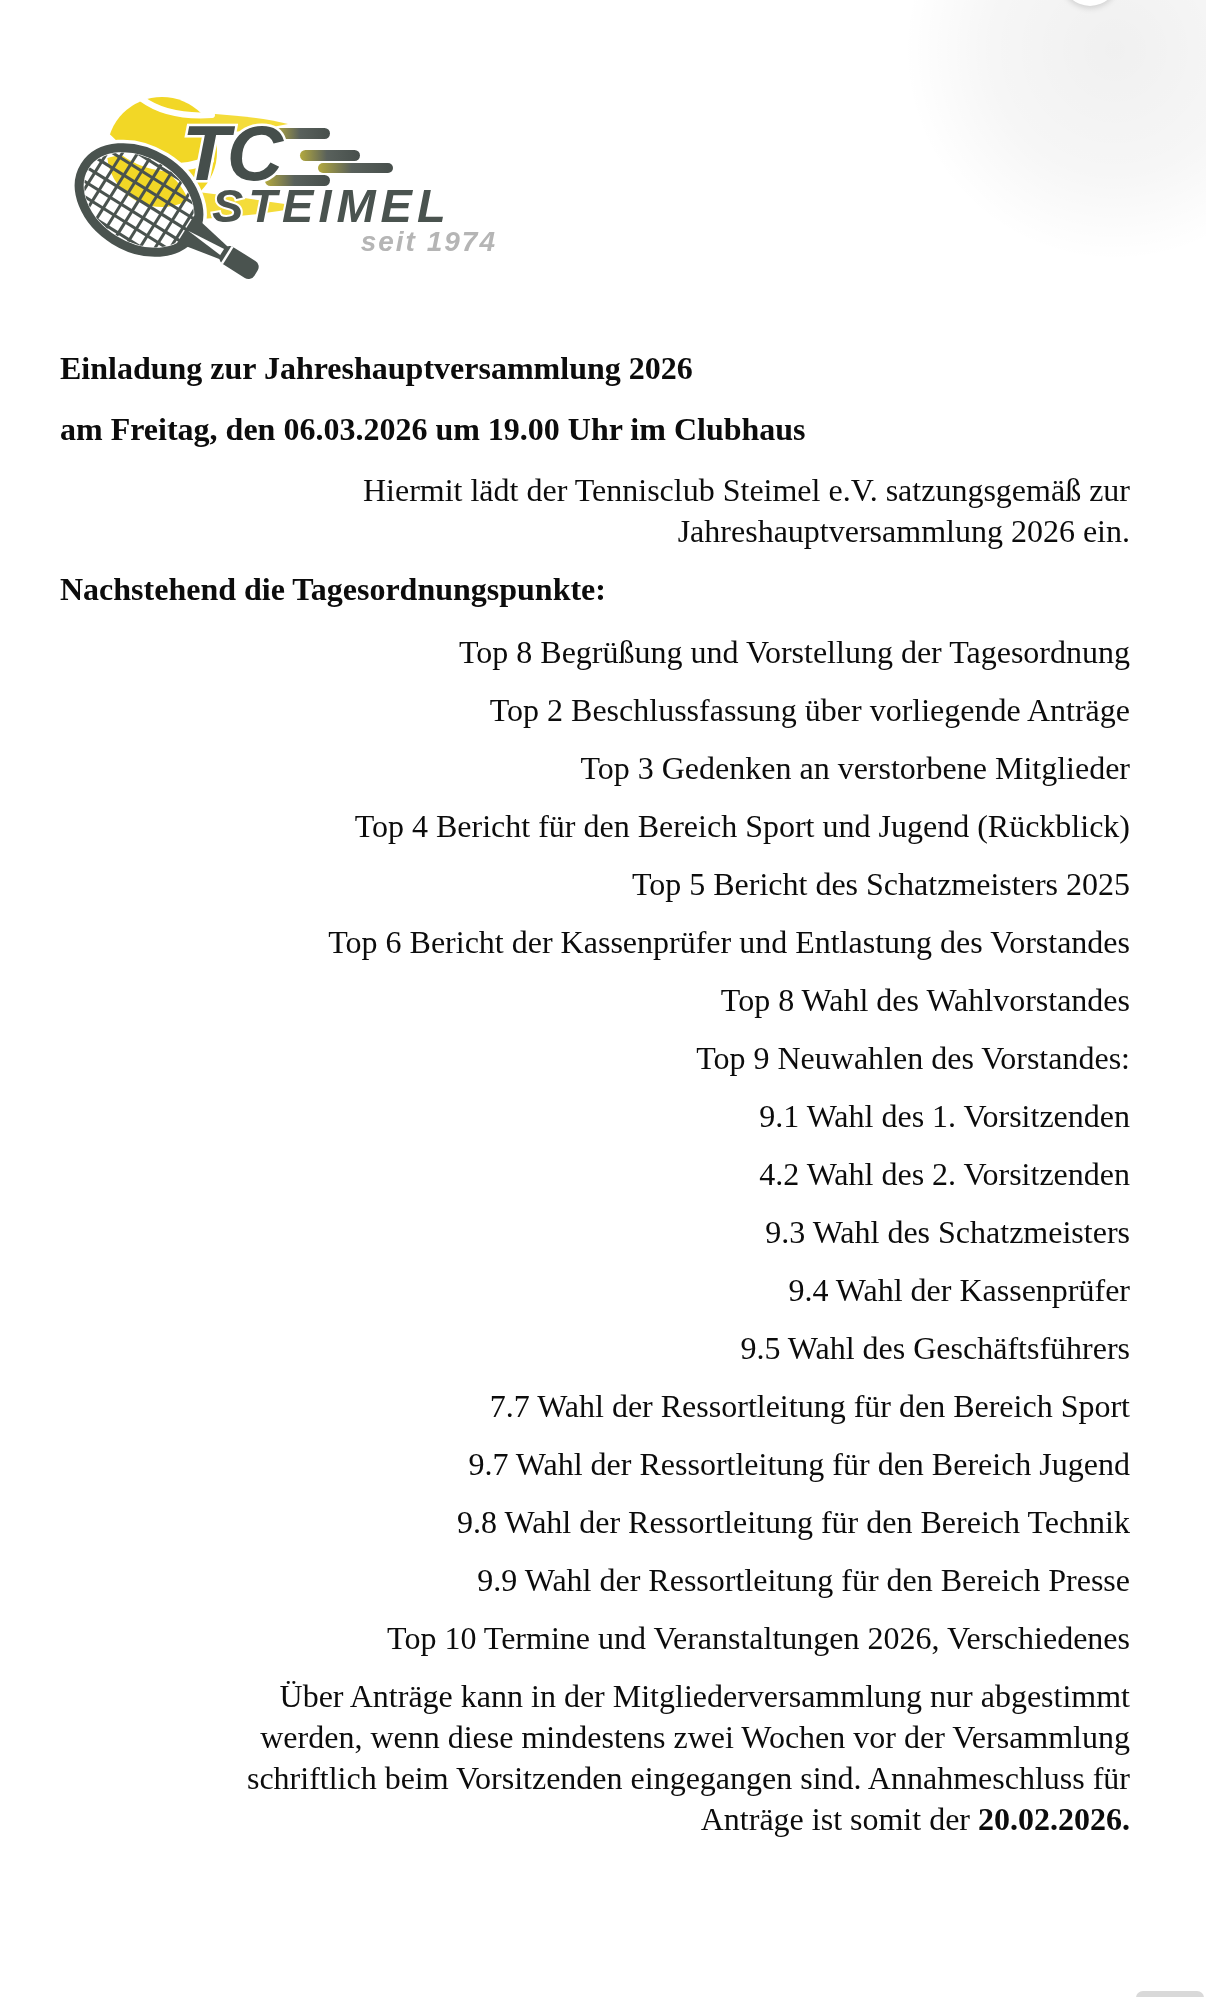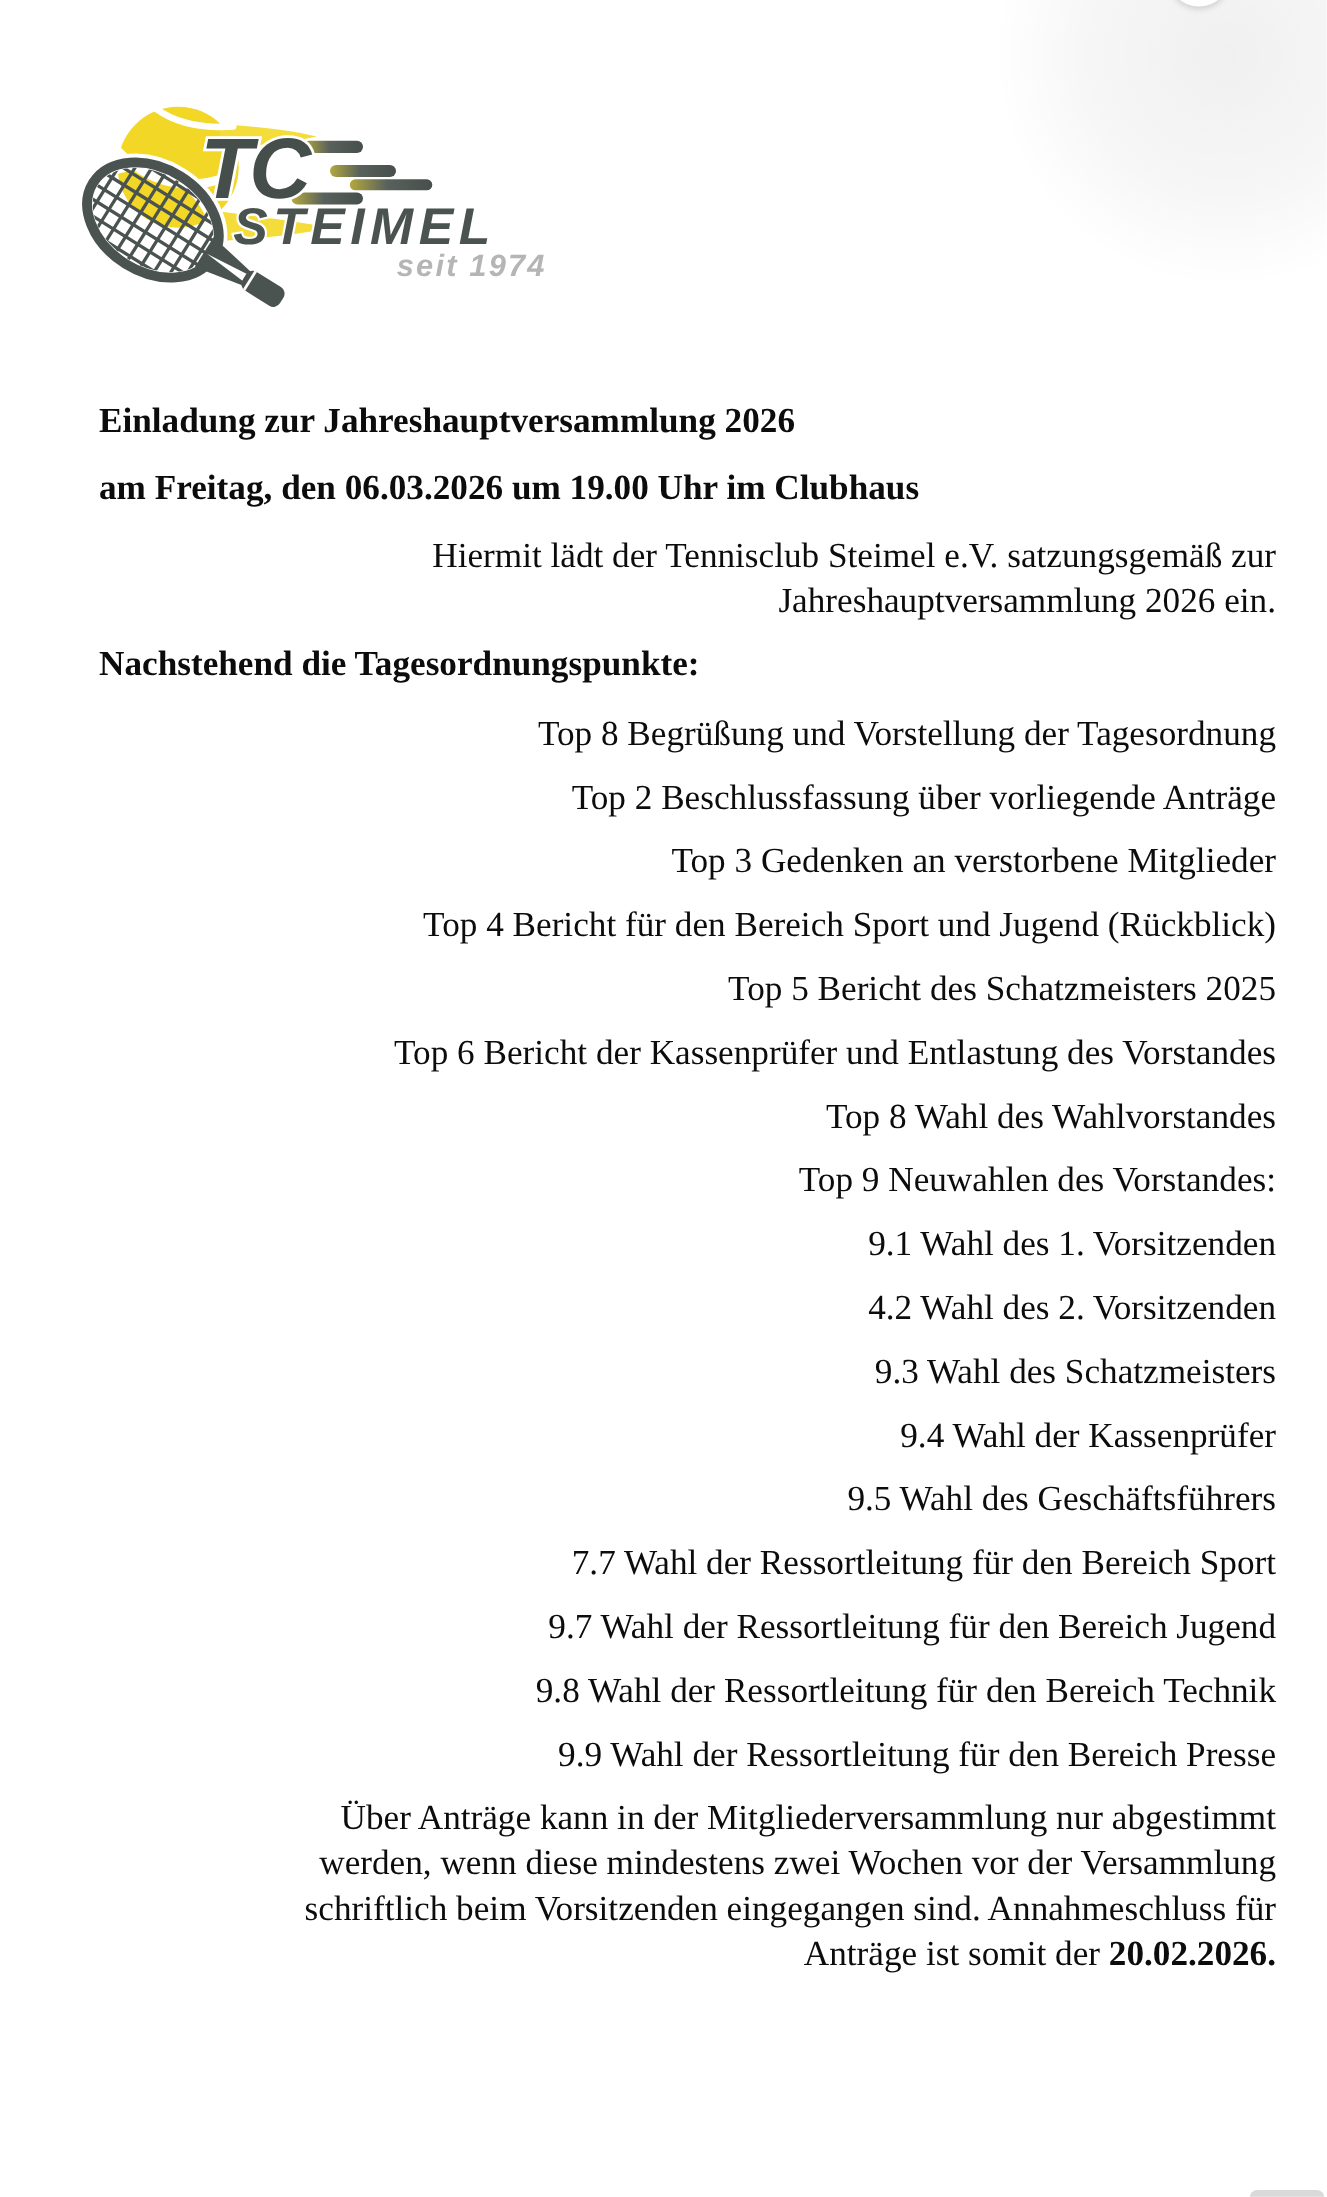--- a/index.html
+++ b/index.html
@@ -53,23 +53,22 @@
     top: 88px;
     width: 480px;
     height: 190px;
     overflow: visible;
   }
   .logo text { font-family: "Liberation Sans", "DejaVu Sans", sans-serif; }
 
   .content {
     position: absolute;
     left: 60px;
-    top: 362px;
+    top: 348px;
     width: 1070px;
-    margin-left: 30px;
   }
   .line { display: block; text-align: right; }
 
   .title {
     font-size: 32px;
     font-weight: bold;
     line-height: 41px;
     margin: 0 0 15px 0;
   }
   .subtitle {
@@ -222,20 +221,23 @@
       </div>
     <div class="item">
         <span class="line">9.7 Wahl der Ressortleitung für den Bereich Jugend</span>
       </div>
     <div class="item">
         <span class="line">9.8 Wahl der Ressortleitung für den Bereich Technik</span>
       </div>
     <div class="item">
         <span class="line">9.9 Wahl der Ressortleitung für den Bereich Presse</span>
       </div>
+    <div class="item">
+        <span class="line">Top 10 Termine und Veranstaltungen 2026, Verschiedenes</span>
+      </div>
   </div>
 
   <p class="body-text closing">
     <span class="line">Über Anträge kann in der Mitgliederversammlung nur abgestimmt</span>
     <span class="line">werden, wenn diese mindestens zwei Wochen vor der Versammlung</span>
     <span class="line">schriftlich beim Vorsitzenden eingegangen sind. Annahmeschluss für</span>
     <span class="line"><span>Anträge ist somit der </span><b>20.02.2026.</b></span>
   </p>
 
 </div>

